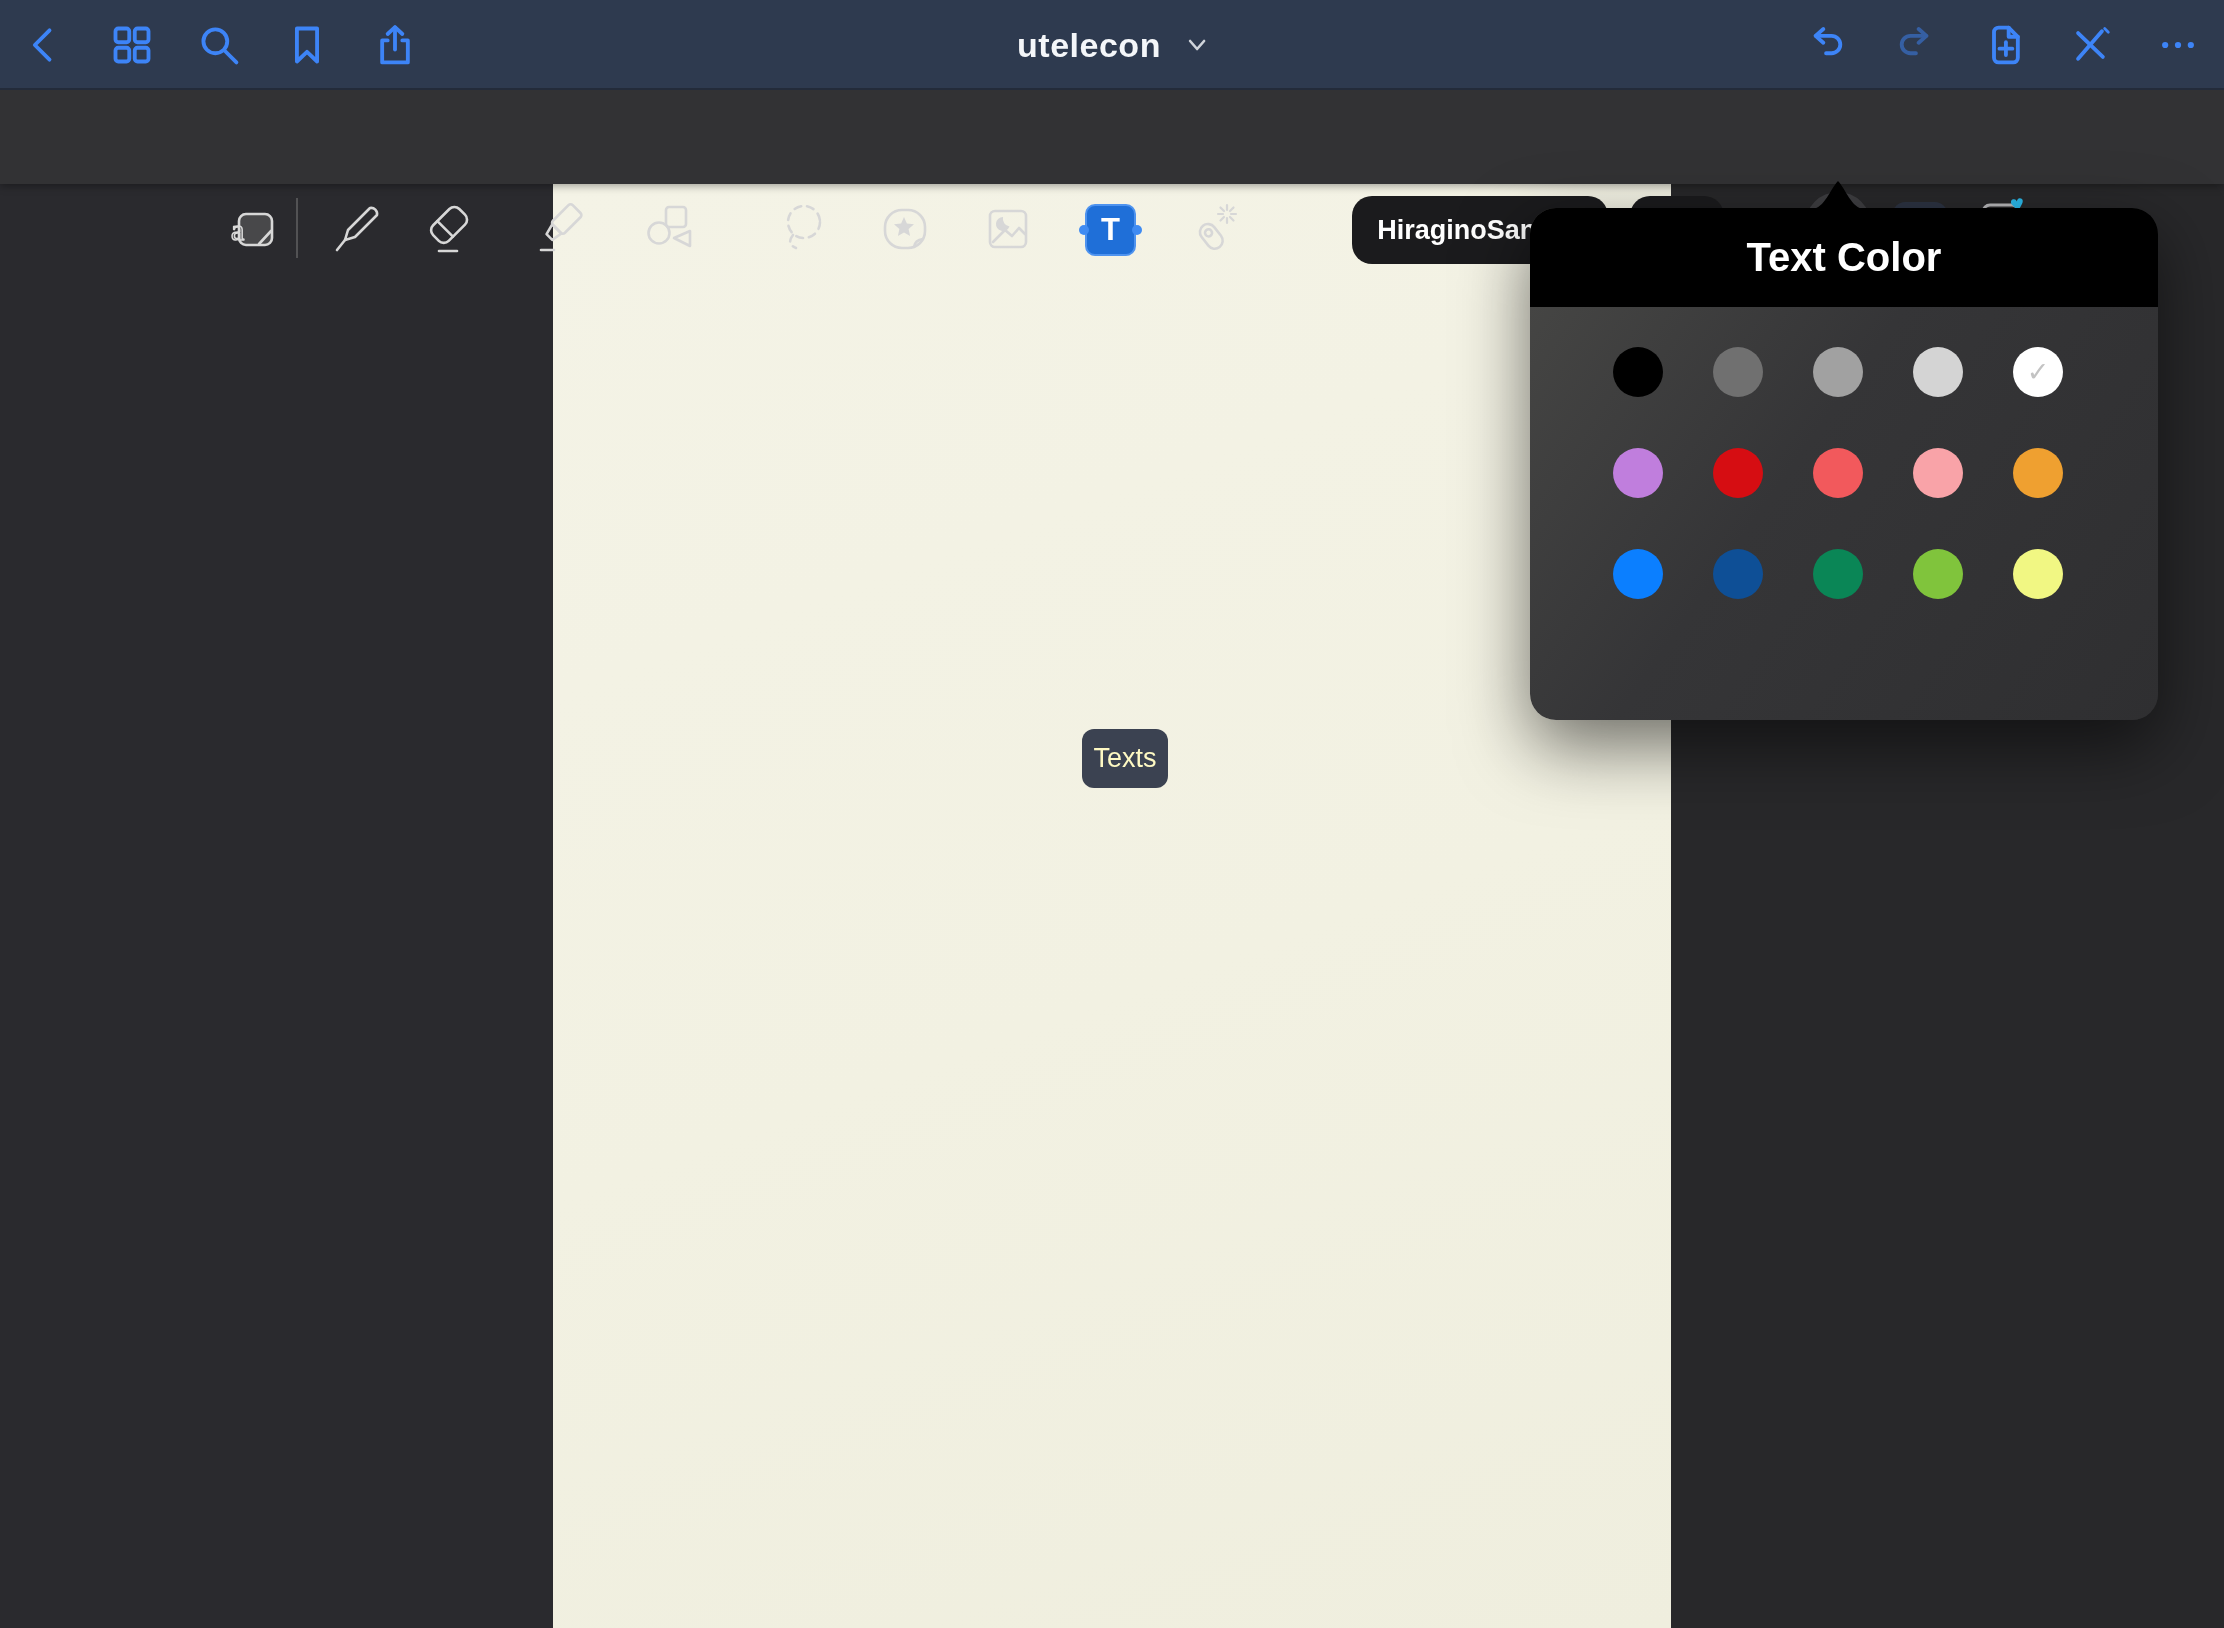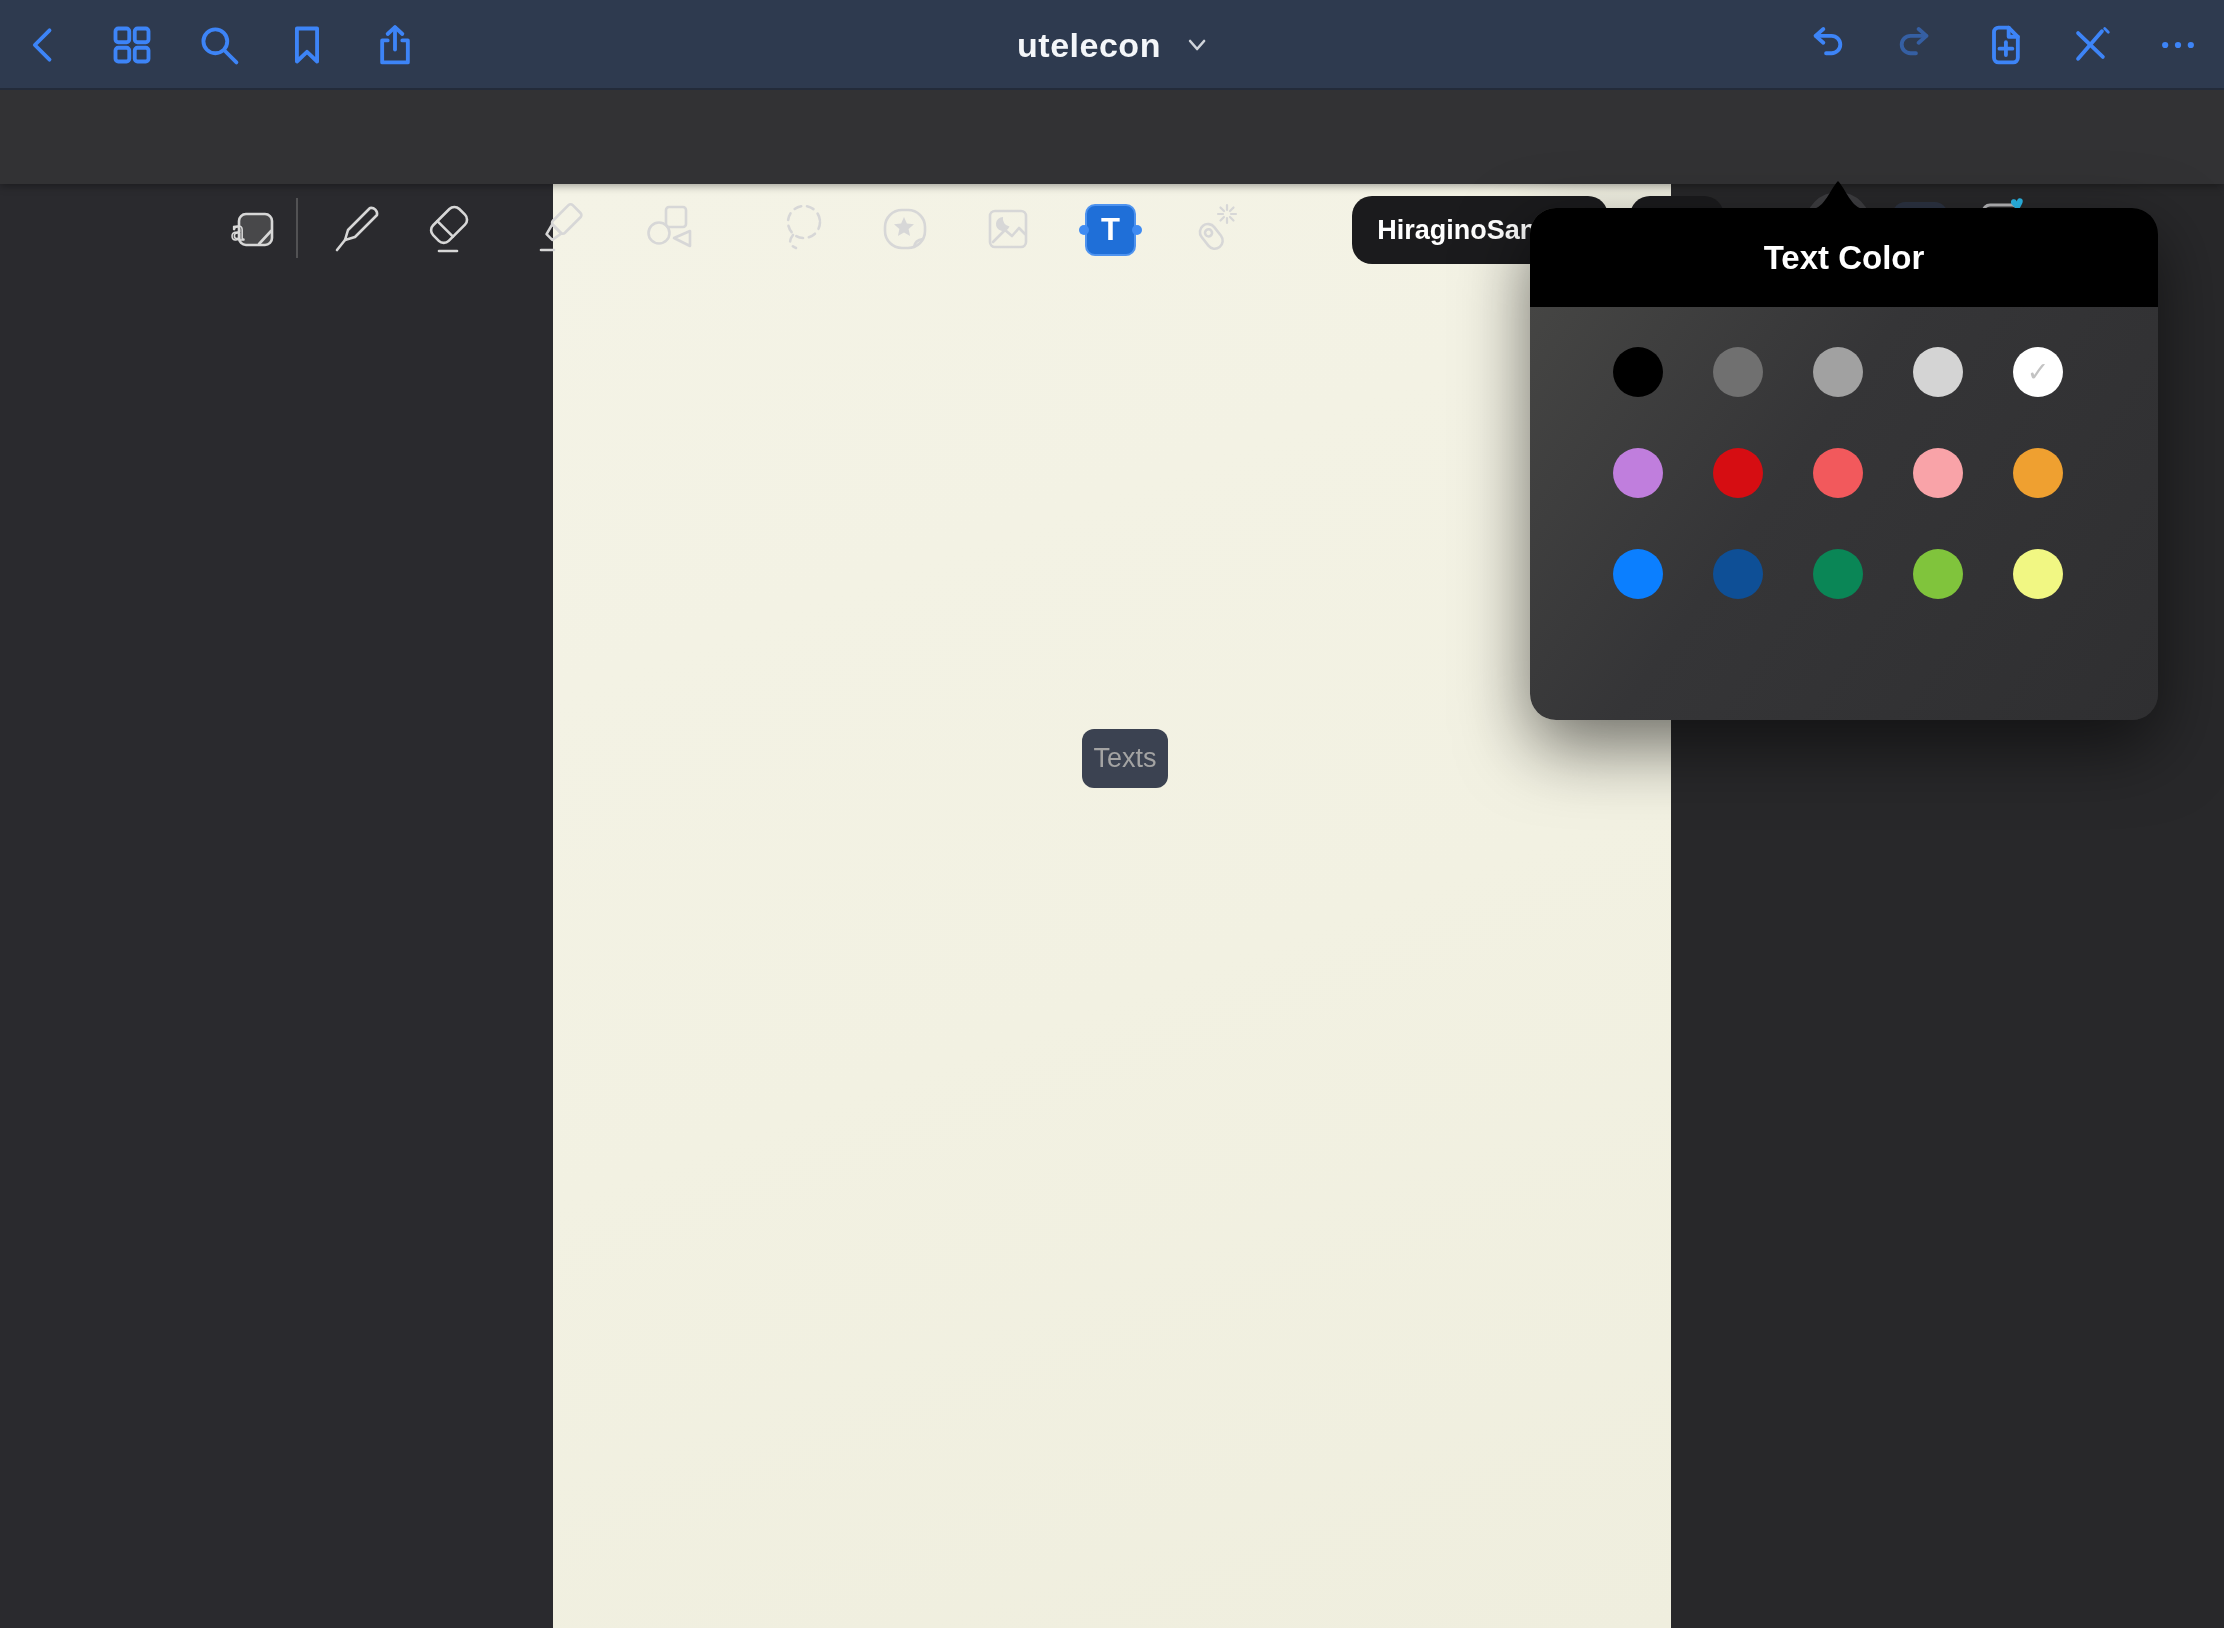--- a/index.html
+++ b/index.html
@@ -63,35 +63,35 @@
   #textstyle-fav-btn{position:absolute;left:1972px;top:100px;width:64px;height:64px;cursor:pointer;}
   
   #canvas-left{position:absolute;left:0;top:184px;width:553px;height:1444px;background:#2a2a2e;}
   #canvas-right{position:absolute;left:1671px;top:184px;width:553px;height:1444px;background:#28282a;}
   #paper{
     position:absolute;left:553px;top:184px;width:1118px;height:1444px;
     background:linear-gradient(160deg,#f4f3e6 0%,#f2f1e2 55%,#efeede 100%);
   }
   #text-object{
     position:absolute;left:1082px;top:729px;width:86px;height:59px;border-radius:12px;
-    background:#3b4251;color:#a3a3a3;font-size:27px;display:flex;align-items:center;
+    background:#3b4251;color:#fef9c3;font-size:27px;display:flex;align-items:center;
     justify-content:center;cursor:pointer;z-index:5;
   }
   
   #popover-arrow{position:absolute;left:1812px;top:181px;width:52px;height:28px;z-index:39;}
   #popover{
     position:absolute;left:1530px;top:208px;width:628px;height:512px;border-radius:26px;
     z-index:40;box-shadow:0 26px 70px rgba(0,0,0,.55);
     background:linear-gradient(125deg,#484846 0%,#353537 45%,#2f2f31 100%);
   }
   #popover-header{
     position:absolute;left:0;top:0;width:628px;height:99px;background:#000;
     border-radius:26px 26px 0 0;display:flex;align-items:center;justify-content:center;
   }
-  #popover-title{color:#fff;font-size:33px;font-weight:bold;}
+  #popover-title{color:#fff;font-size:40px;font-weight:bold;}
   #swatch-grid{
     position:absolute;left:83px;top:139px;
     display:grid;grid-template-columns:repeat(5,50px);grid-auto-rows:50px;
     column-gap:50px;row-gap:51px;
   }
   .swatch{width:50px;height:50px;border-radius:50%;cursor:pointer;
     display:flex;align-items:center;justify-content:center;}
   .swatch .check{color:#c3c3c3;font-size:27px;line-height:1;}
   #segmented{
     position:absolute;left:97px;top:439px;width:426px;height:58px;border-radius:16px;

